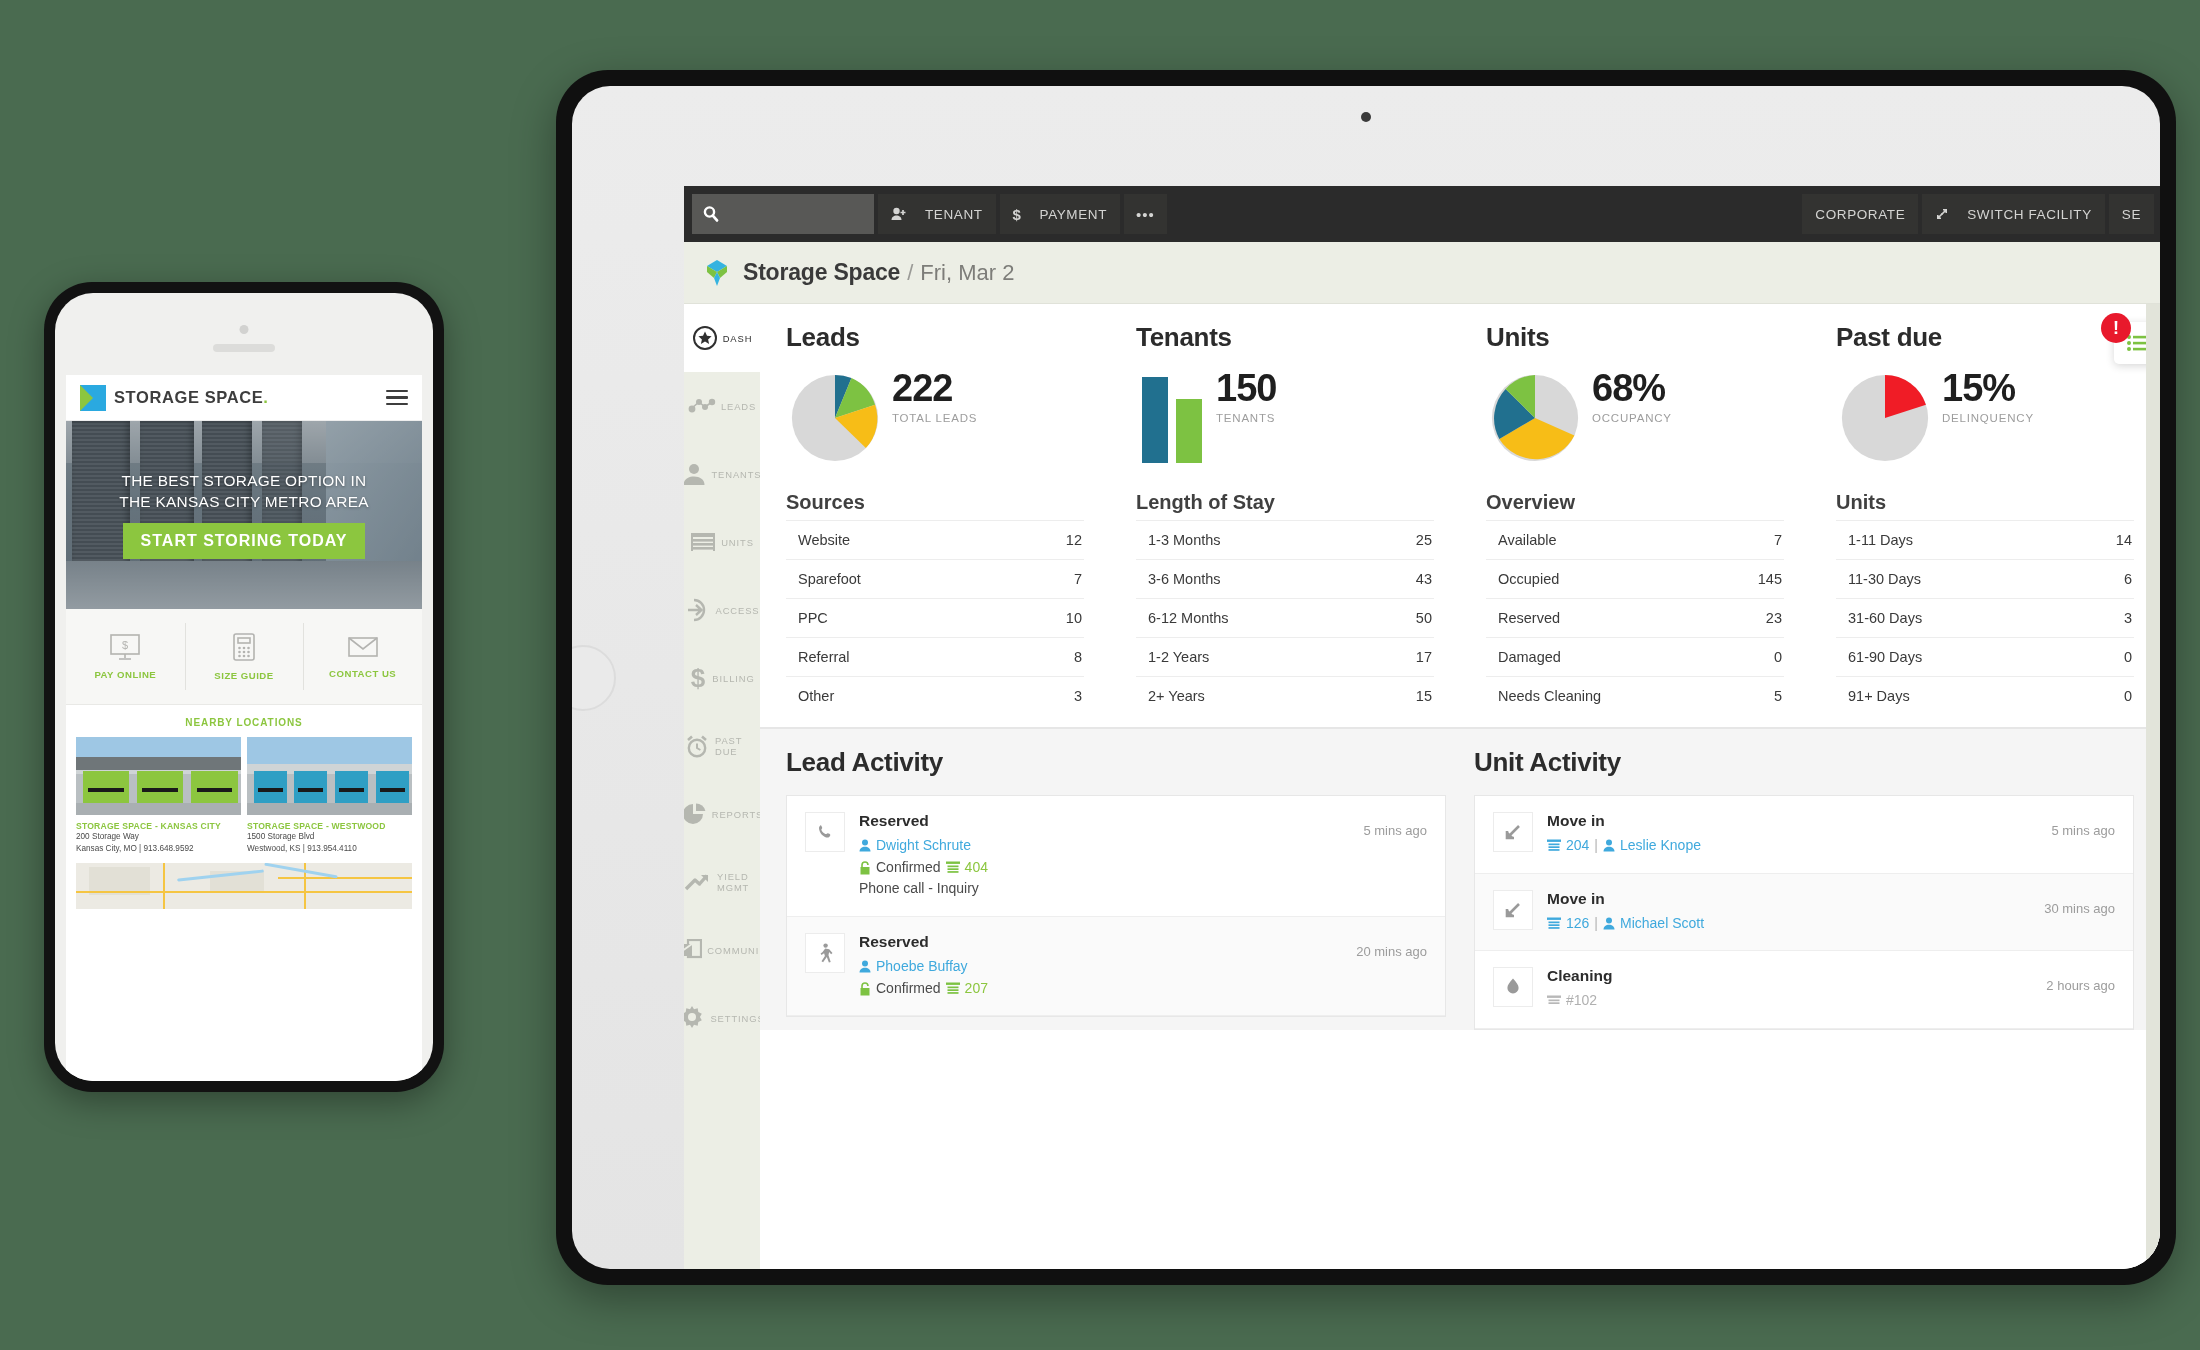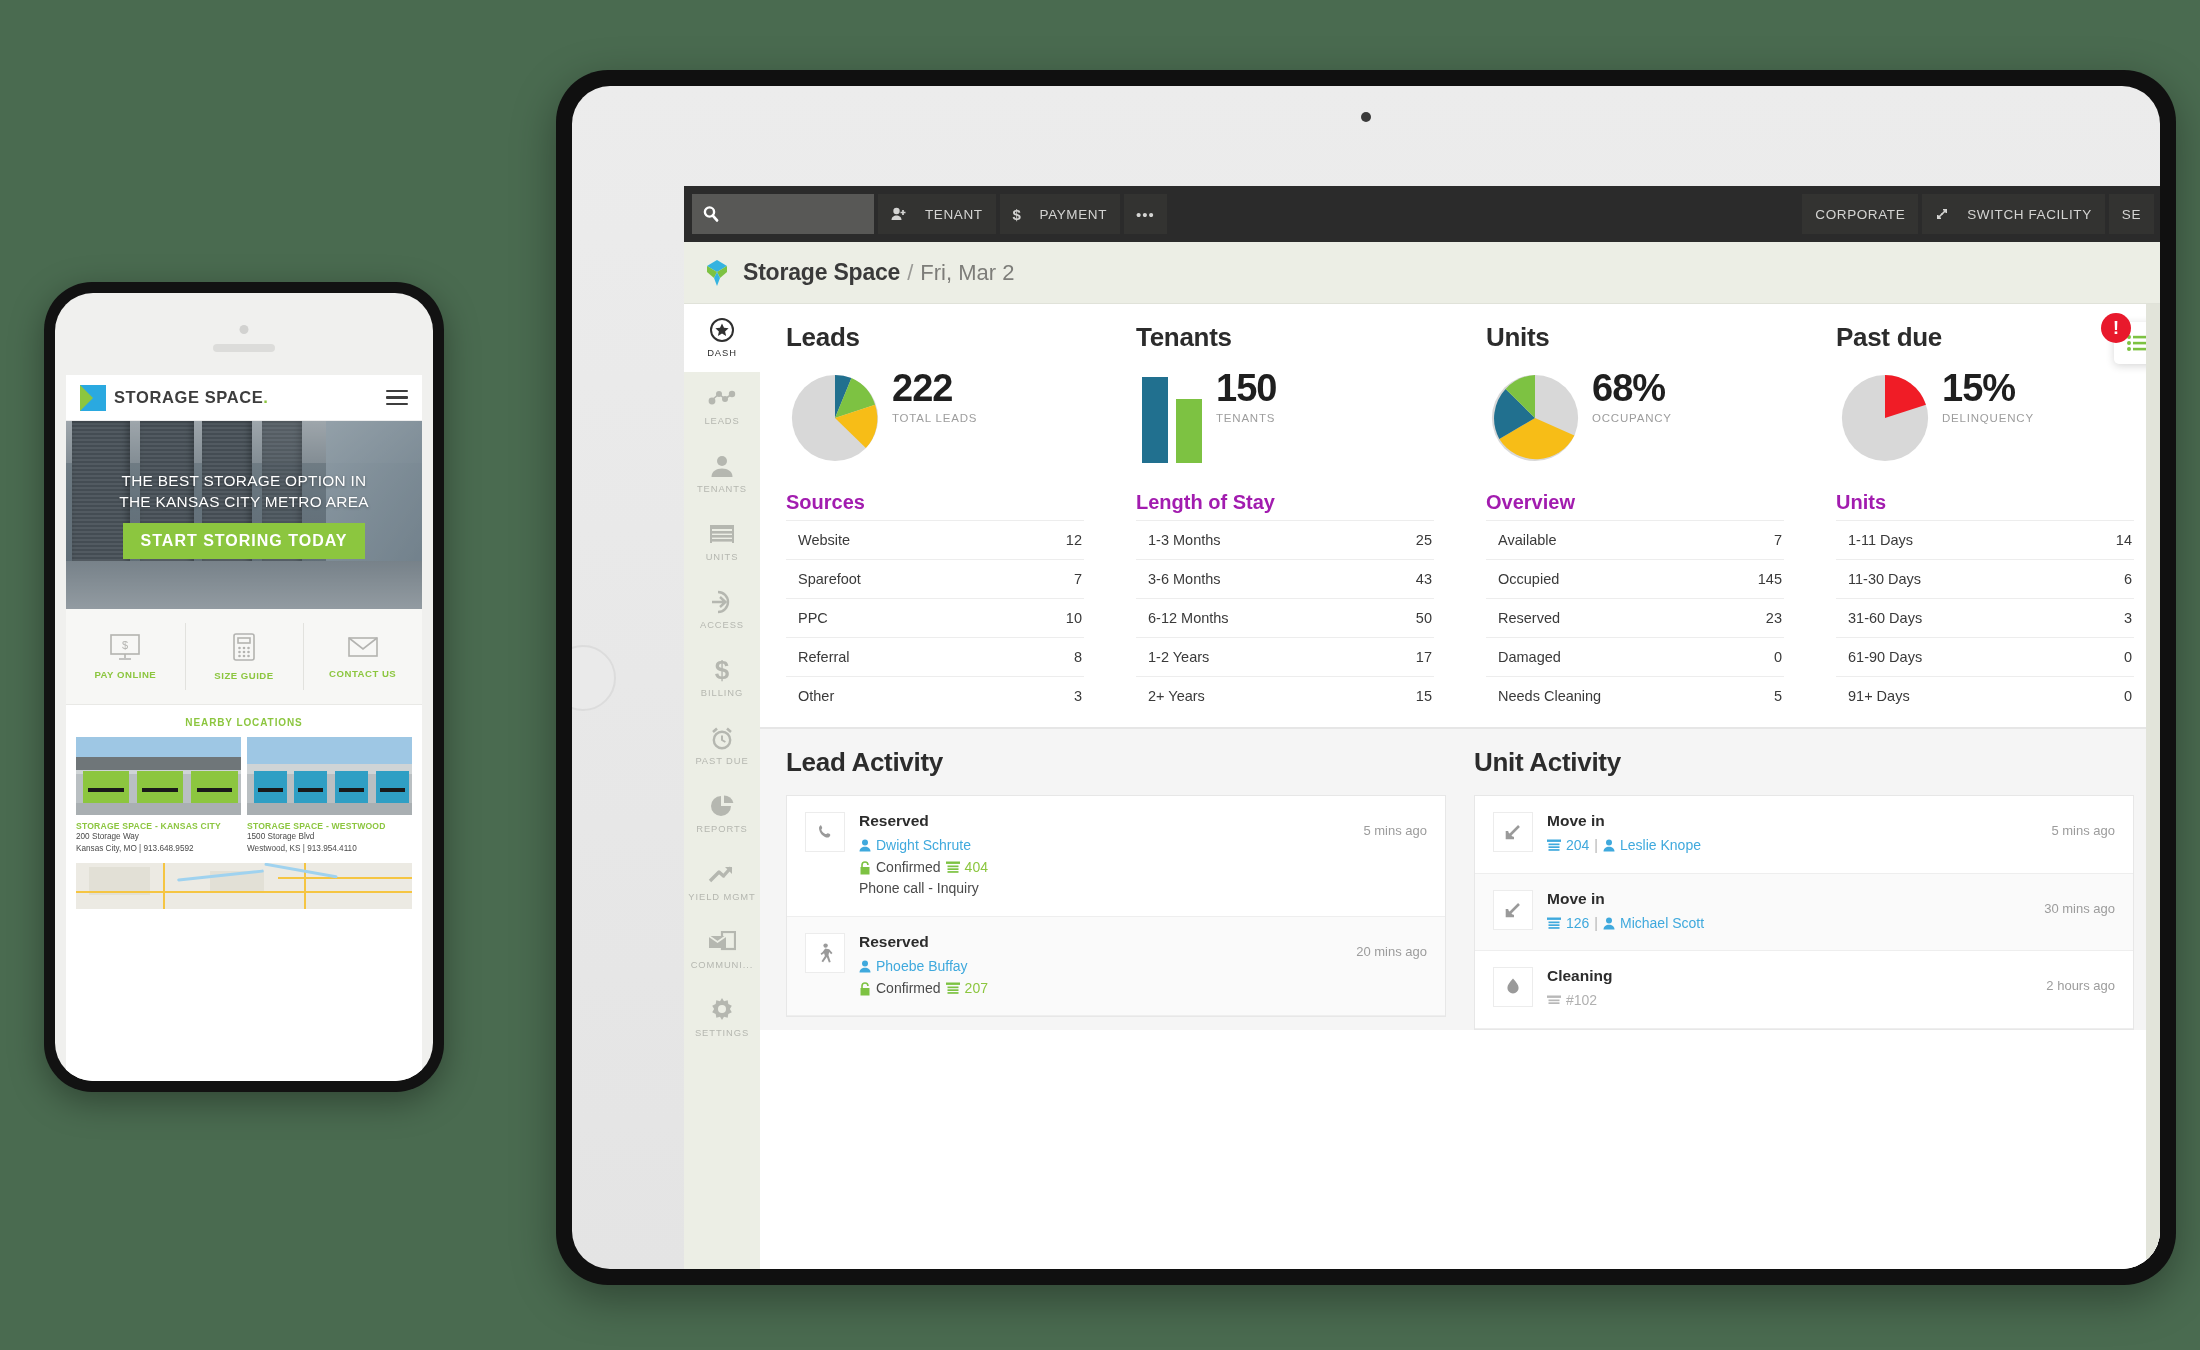--- a/index.html
+++ b/index.html
@@ -142,36 +142,36 @@
      border-bottom:1px solid #e0e2d9; }
   .fac-logo { width:30px; height:30px; position:relative; margin-right:11px; }
   .fac-title { font-size:23px; font-weight:bold; color:#3a3a3a; letter-spacing:-.2px; }
   .fac-sep { color:#9a9a96; font-size:22px; margin:0 7px; font-weight:300;}
   .fac-date { font-size:22px; color:#7d7d79; font-weight:300; }
 
   .body-row { display:flex; height: calc(100% - 118px); }
 
   
   .sidenav { width:76px; background:#eceee5; flex:0 0 76px; padding-top:0; }
-  .nav-item { height:68px; display:flex; flex-direction:column; align-items:center;
+  .nav-item { height:68px; display:flex; flex-direction:row; align-items:center;
      justify-content:center; gap:5px; color:#b5b7b0; }
   .nav-item.active { background:#fff; color:#2f2f2f; }
   .nav-item .nlbl { font-size:9.4px; letter-spacing:.9px; }
   .nav-ico { height:24px; display:flex; align-items:center; }
 
   
   .main { flex:1; background:#fff; overflow:hidden; position:relative; }
   .kpi-wrap { display:flex; padding: 18px 0 0 0; }
   .kpi-col { flex:1; padding: 0 26px; }
   .kpi-head { font-size:26px; font-weight:bold; color:#2c2c2c; letter-spacing:-.3px; }
   .kpi-viz { display:flex; gap:8px; margin-top:16px; height:100px; }
   .kpi-num { font-size:38px; font-weight:bold; color:#1f1f1f; line-height:1; letter-spacing:-1px; }
   .kpi-lbl { font-size:11.5px; color:#9d9d9d; letter-spacing:.8px; margin-top:5px; }
 
-  .tbl-head { font-size:20px; font-weight:bold; color:#a21caf; margin: 22px 0 6px; }
+  .tbl-head { font-size:20px; font-weight:bold; color:#404040; margin: 22px 0 6px; }
   .tbl { width:100%; }
   .tbl .row { display:flex; justify-content:space-between; align-items:center;
      padding: 11px 2px 11px 12px; border-top:1px solid #ededed; font-size:14.5px; color:#3a3a3a; }
   .tbl .row .v { color:#3a3a3a; }
 
   .divider { height:1px; background:#e6e6e6; margin: 12px 0 0; }
 
   .act-wrap { display:flex; background:#f5f5f5; padding: 18px 26px 0; gap:28px;
      border-top:1px solid #e6e6e6; }
   .act-col { flex:1; }

